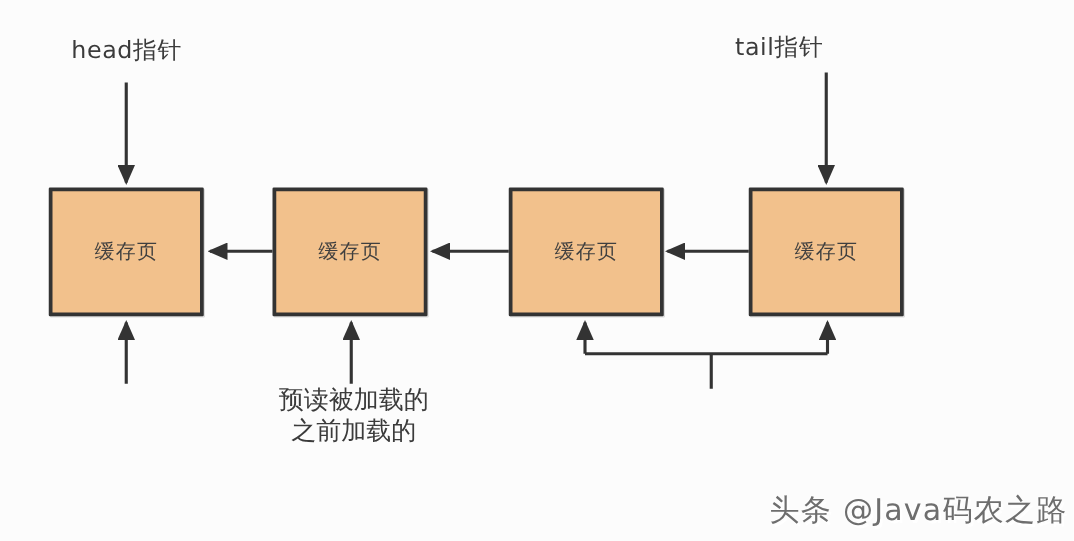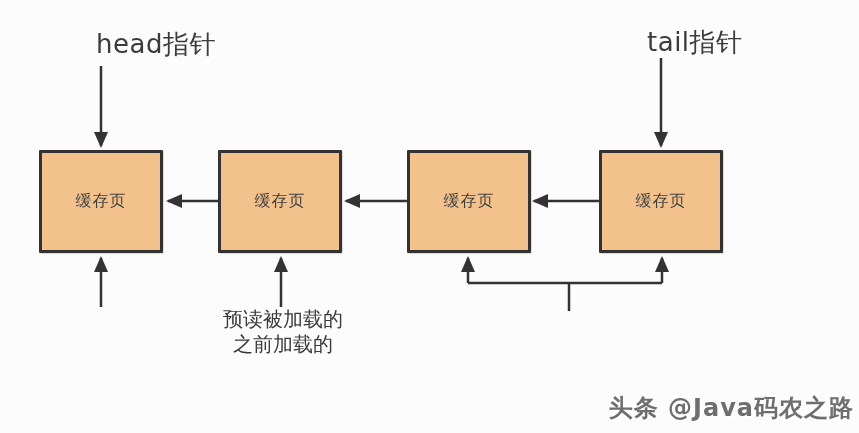--- a/index.html
+++ b/index.html
@@ -22,28 +22,27 @@
     width: 859px;
     height: 433px;
   }
   .arrow-layer line, .arrow-layer polyline {
     stroke: var(--arrow, #333333);
     stroke-width: 2.5;
     fill: none;
   }
   .pointer-label {
     position: absolute;
-    font-size: 26px;
+    font-size: 19px;
     color: var(--text, #3b3b3b);
     white-space: nowrap;
     letter-spacing: 0.5px;
-    margin-left: 39px;
   }
   .head-label { left: 57px;  top: 27px; }
-  .tail-label { left: 608px; top: 25px; }
+  .tail-label { left: 588px; top: 25px; }
   .cache-box {
     position: absolute;
     top: 150px;
     width: 124px;
     height: 103px;
     box-sizing: border-box;
     background: var(--box-fill, #f2c18c);
     border: 3px solid var(--box-border, #333333);
     border-radius: 1px;
     display: flex;
@@ -69,21 +68,21 @@
     white-space: pre-line;
   }
   .ann-1 { left: 19px;  top: 307px; width: 170px; }
   .ann-2 { left: 213px; top: 307px; width: 140px; }
   .ann-3 { left: 499px; top: 320px; width: 140px; }
   .watermark {
     position: absolute;
     right: 5px;
     top: 392px;
     font-size: 24px;
-    font-weight: bold;
+    font-weight: normal;
     letter-spacing: 1px;
     color: var(--watermark, #6e6e6e);
     text-shadow: 2px 2px 0 #ffffff, -1px -1px 0 rgba(255,255,255,0.4);
     white-space: nowrap;
   }
 </style>
 </head>
 <body>
 
 <div class="canvas">

